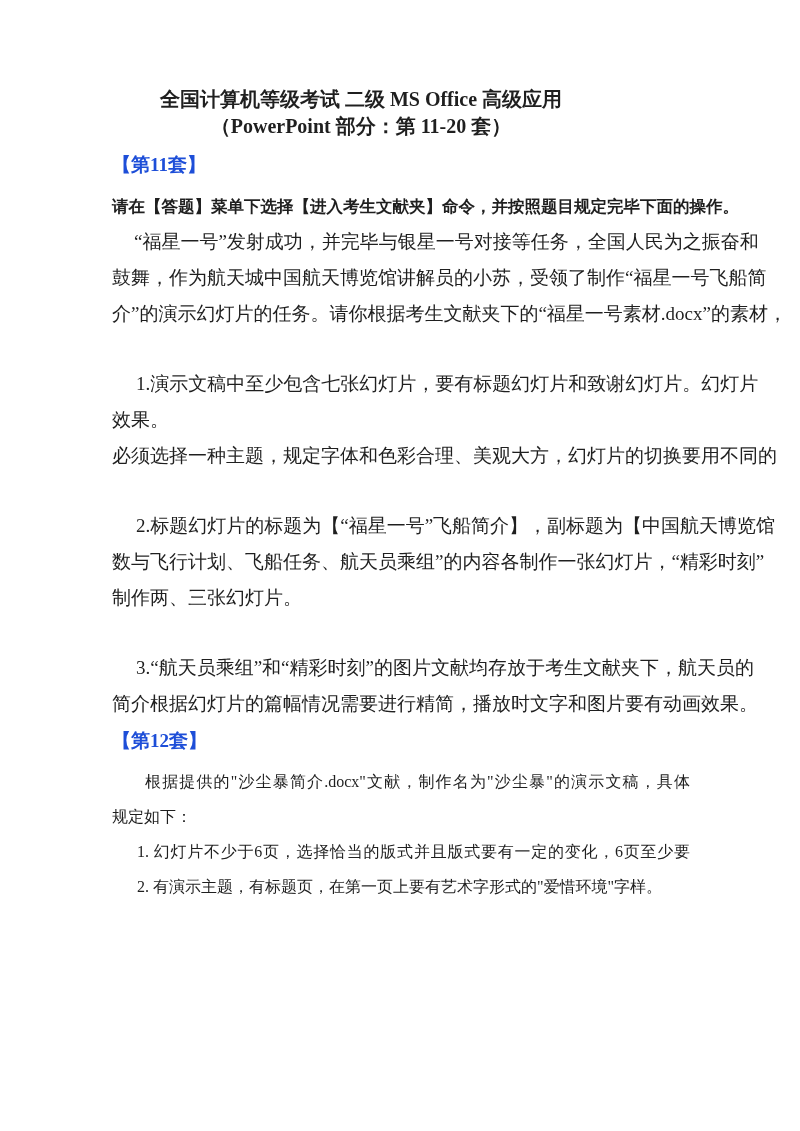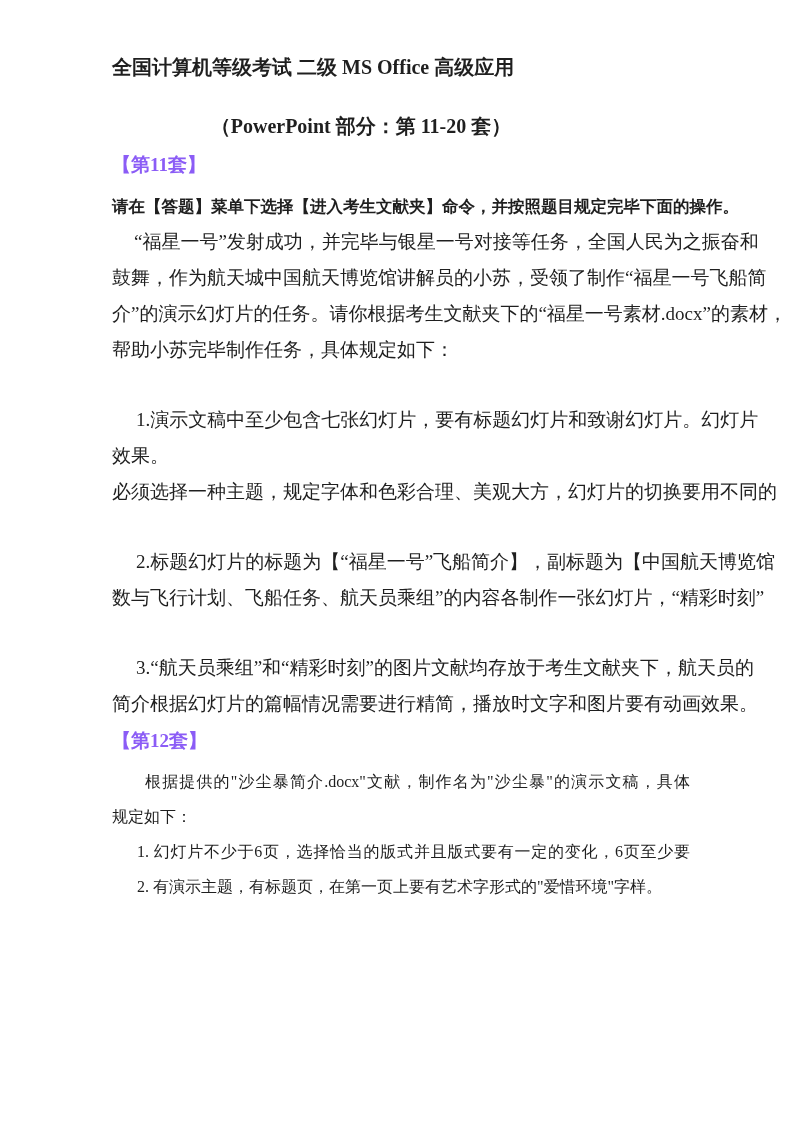--- a/index.html
+++ b/index.html
@@ -18,38 +18,38 @@
     position: relative;
     width: 800px;
     height: 1131px;
     background: #ffffff;
   }
   .content {
     padding-left: 112px;
     width: 578px;
   }
   .title1 {
-    margin-top: 54px;
+    margin-top: 86px;
     font-size: 20px;
     line-height: 26px;
     font-weight: bold;
+    text-align: center;
     padding-right: 80px;
     white-space: nowrap;
   }
   .title2 {
-    margin-top: 32px;
     font-size: 20px;
     line-height: 28px;
     font-weight: bold;
     text-align: center;
     padding-right: 80px;
     white-space: nowrap;
   }
   .sec-h {
-    color: #8b5cf6;
+    color: #1d4ed8;
     font-weight: bold;
     font-size: 19px;
     line-height: 26px;
     white-space: nowrap;
   }
   .h11 { margin-top: 12px; }
   .h12 { margin-top: 6px; }
   .bold-line {
     margin-top: 12px;
     font-size: 16.5px;
@@ -87,26 +87,26 @@
     <div class="title1">全国计算机等级考试 二级 MS Office 高级应用</div>
     <div class="title2">（PowerPoint 部分：第 11-20 套）</div>
 
     <div class="sec-h h11">【第11套】</div>
 
     <div class="bold-line">请在【答题】菜单下选择【进入考生文献夹】命令，并按照题目规定完毕下面的操作。</div>
 
     <div class="ln s11 j i22">“福星一号”发射成功，并完毕与银星一号对接等任务，全国人民为之振奋和</div>
     <div class="ln s11 j">鼓舞，作为航天城中国航天博览馆讲解员的小苏，受领了制作“福星一号飞船简</div>
     <div class="ln s11 j">介”的演示幻灯片的任务。请你根据考生文献夹下的“福星一号素材.docx”的素材，</div>
-    <div class="ln s11">帮助小苏完毕制作任务，具体规定如下：</div>
     <div class="ln s11 j i24">1.演示文稿中至少包含七张幻灯片，要有标题幻灯片和致谢幻灯片。幻灯片</div>
     <div class="ln s11">效果。</div>
     <div class="ln s11 j">必须选择一种主题，规定字体和色彩合理、美观大方，幻灯片的切换要用不同的</div>
     <div class="ln s11 j i24">2.标题幻灯片的标题为【“福星一号”飞船简介】，副标题为【中国航天博览馆</div>
     <div class="ln s11 j">数与飞行计划、飞船任务、航天员乘组”的内容各制作一张幻灯片，“精彩时刻”</div>
+    <div class="ln s11">制作两、三张幻灯片。</div>
     <div class="ln s11 j i24">3.“航天员乘组”和“精彩时刻”的图片文献均存放于考生文献夹下，航天员的</div>
     <div class="ln s11">简介根据幻灯片的篇幅情况需要进行精简，播放时文字和图片要有动画效果。</div>
 
     <div class="sec-h h12">【第12套】</div>
 
     <div class="ln s12 j i33 first12">根据提供的"沙尘暴简介.docx"文献，制作名为"沙尘暴"的演示文稿，具体</div>
     <div class="ln s12">规定如下：</div>
     <div class="ln s12 j i25">1. 幻灯片不少于6页，选择恰当的版式并且版式要有一定的变化，6页至少要</div>
     <div class="ln s12 i25">2. 有演示主题，有标题页，在第一页上要有艺术字形式的"爱惜环境"字样。</div>
 

